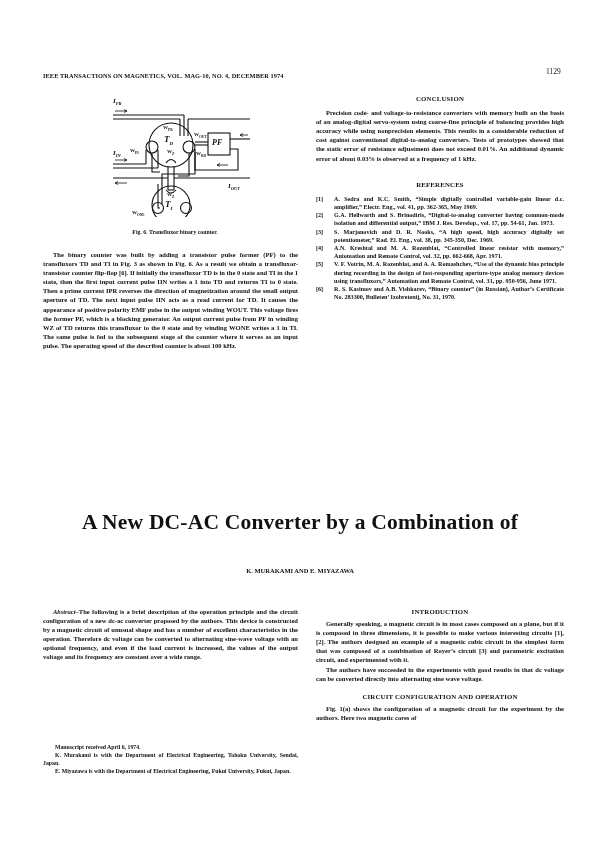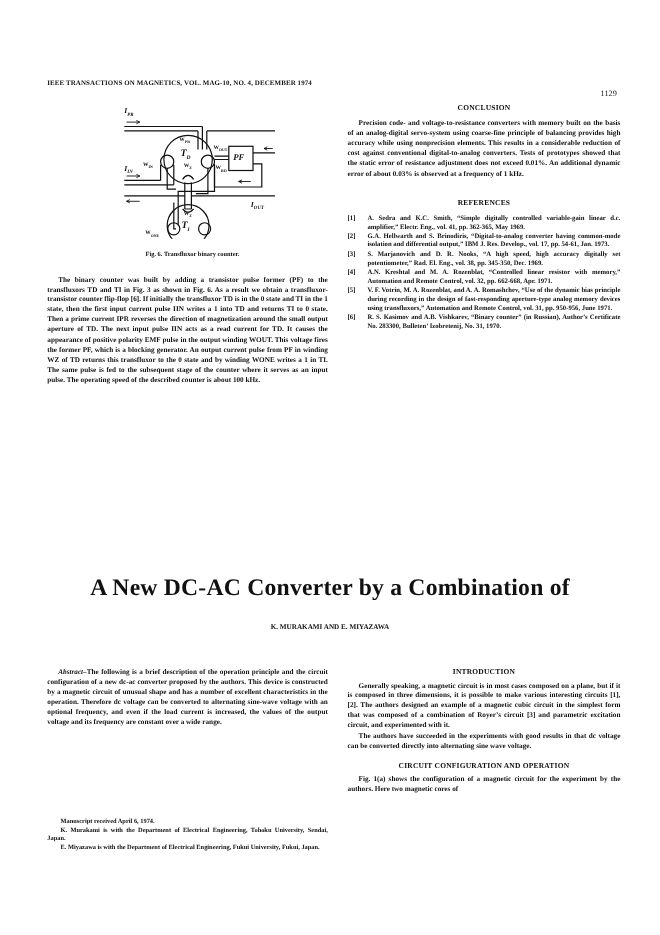--- a/index.html
+++ b/index.html
@@ -5,21 +5,21 @@
     html, body { margin: 0; padding: 0; }
     body {
       width: 600px; height: 850px; background: #ffffff; color: #111;
       font-family: "Liberation Serif", "DejaVu Serif", serif;
       position: relative; overflow: hidden;
     }
     .abs { position: absolute; }
     .running-head {
       left: 43px; top: 72px; font-size: 6.3px; font-weight: bold; letter-spacing: 0.1px;
     }
-    .page-num { left: 546px; top: 80px; font-size: 7.5px; }
+    .page-num { left: 546px; top: 67px; font-size: 7.5px; }
     .col { font-size: 6.55px; line-height: 9.1px; text-align: justify; font-weight: bold; }
     .col p { margin: 0; text-indent: 10px; }
     .sec-head {
       text-align: center; font-size: 6.8px; font-weight: bold; letter-spacing: 0.2px;
       margin: 0;
     }
     .fig-caption { font-size: 5.8px; text-align: center; font-weight: bold; }
     .refs { font-size: 6.1px; line-height: 8.2px; font-weight: bold; }
     .ref { display: flex; margin: 0 0 0 0; }
     .ref .num { width: 18px; flex: 0 0 18px; }
@@ -142,21 +142,21 @@
         <span class="num">[5]</span>
         <span class="txt">V. F. Votrin, M. A. Rozenblat, and A. A. Romashchev, “Use of the dynamic bias principle during recording in the design of fast-responding aperture-type analog memory devices using transfluxors,” Automation and Remote Control, vol. 31, pp. 950-956, June 1971.</span>
       </div>
     <div class="ref">
         <span class="num">[6]</span>
         <span class="txt">R. S. Kasimov and A.B. Vishkarev, “Binary counter” (in Russian), Author’s Certificate No. 283300, Bulleten’ Izobretenij, No. 31, 1970.</span>
       </div>
   </div>
 </div>
 
-<div class="abs title" style="top:522px;font-family:Liberation Serif, serif;">
+<div class="abs title" style="top:510px;font-family:Liberation Serif, serif;">
   <div>A New DC-AC Converter by a Combination of</div>
 </div>
 <div class="abs authors" style="top:567px;">K. MURAKAMI AND E. MIYAZAWA</div>
 
 <div class="abs col" style="left:43px; top:607px; width:255px;">
   <p><i>Abstract</i><span>–The following is a brief description of the operation principle and the circuit configuration of a new dc-ac converter proposed by the authors. This device is constructed by a magnetic circuit of unusual shape and has a number of excellent characteristics in the operation. Therefore dc voltage can be converted to alternating sine-wave voltage with an optional frequency, and even if the load current is increased, the values of the output voltage and its frequency are constant over a wide range.</span></p>
 </div>
 
 <div class="abs footnote" style="left:43px; top:744px; width:255px;">
   <p>Manuscript received April 6, 1974.</p>

